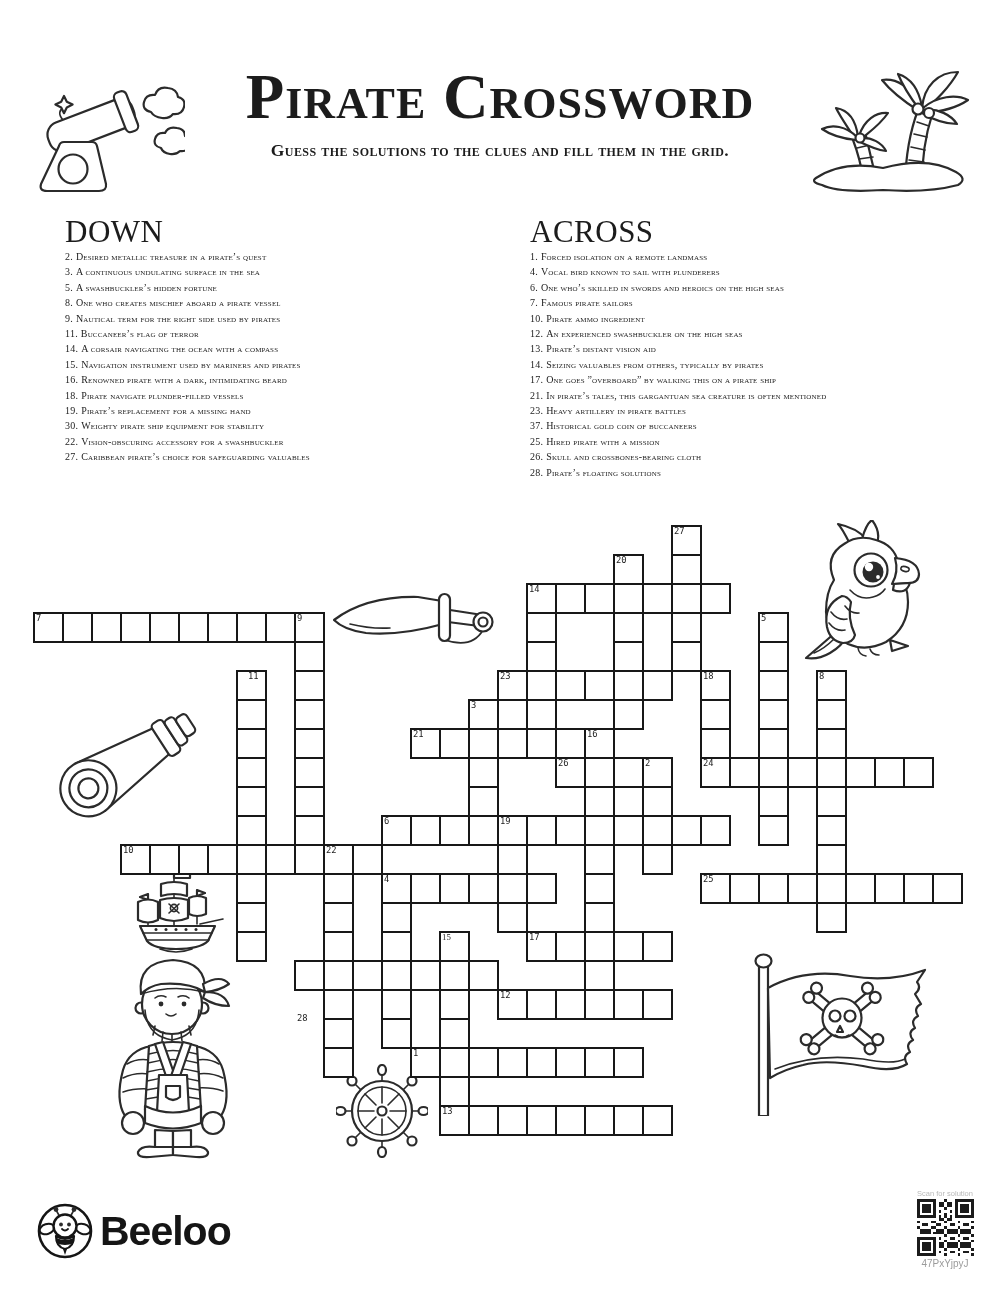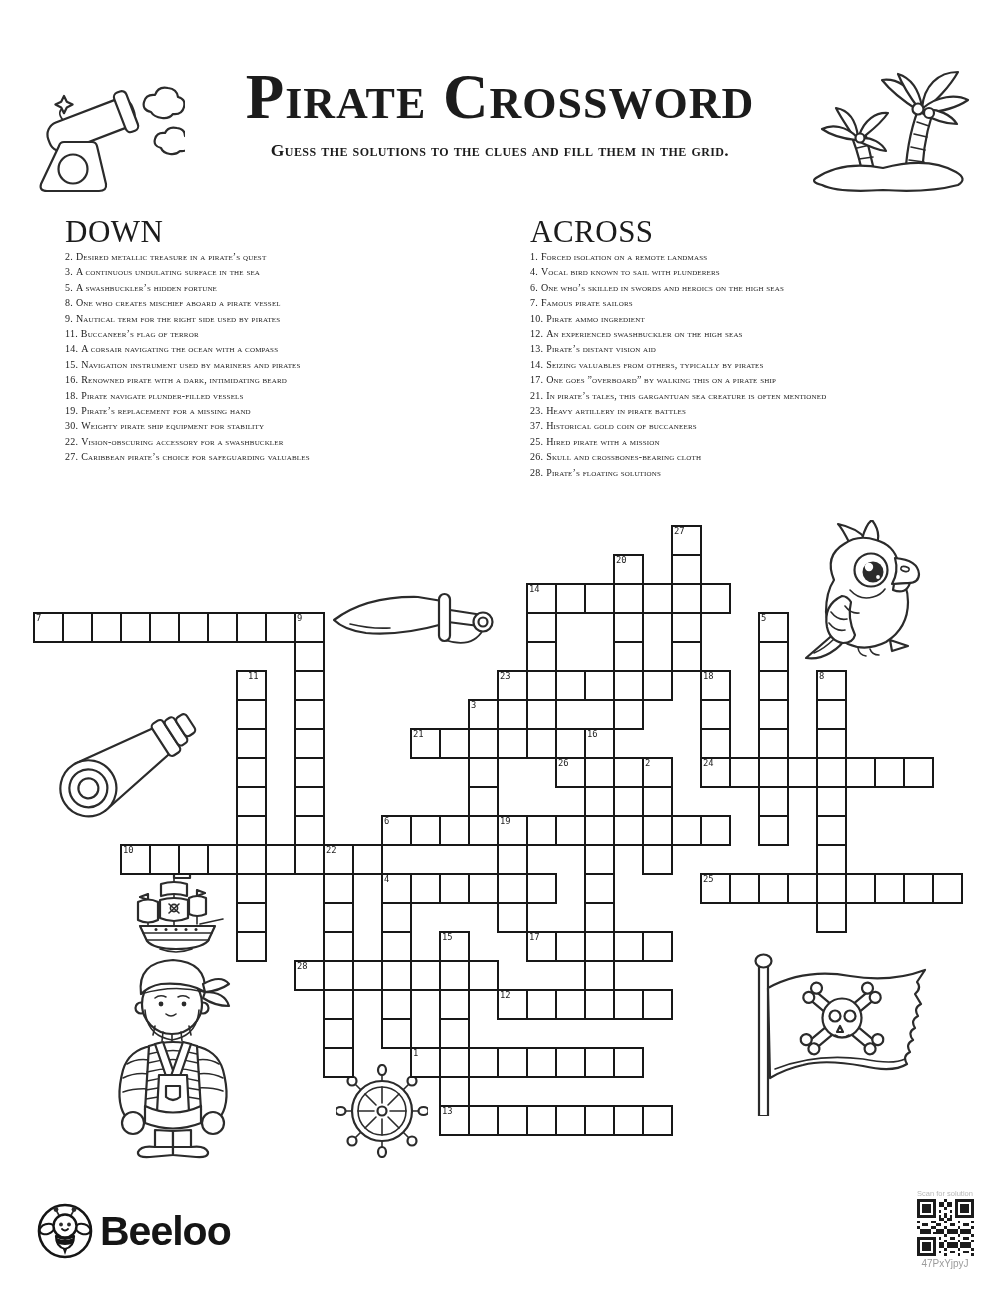--- a/index.html
+++ b/index.html
@@ -411,34 +411,34 @@
       <div class="cellnum" style="left: 761px; top: 614px;">5</div>
       <div class="cellnum" style="left: 384px; top: 817px;">6</div>
       <div class="cellnum" style="left: 36px; top: 614px;">7</div>
       <div class="cellnum" style="left: 819px; top: 672px;">8</div>
       <div class="cellnum" style="left: 297px; top: 614px;">9</div>
       <div class="cellnum" style="left: 123px; top: 846px;">10</div>
       <div class="cellnum" style="left: 221px; top: 672px; margin-left: 27px;">11</div>
       <div class="cellnum" style="left: 500px; top: 991px;">12</div>
       <div class="cellnum" style="left: 442px; top: 1107px;">13</div>
       <div class="cellnum" style="left: 529px; top: 585px;">14</div>
-      <div class="cellnum" style="left: 442px; top: 933px;">15</div>
+      <div class="cellnum" style="left: 442px; top: 933px; font-family: Liberation Serif, serif;">15</div>
       <div class="cellnum" style="left: 587px; top: 730px;">16</div>
       <div class="cellnum" style="left: 529px; top: 933px;">17</div>
       <div class="cellnum" style="left: 703px; top: 672px;">18</div>
       <div class="cellnum" style="left: 500px; top: 817px;">19</div>
       <div class="cellnum" style="left: 616px; top: 556px;">20</div>
       <div class="cellnum" style="left: 413px; top: 730px;">21</div>
       <div class="cellnum" style="left: 326px; top: 846px;">22</div>
       <div class="cellnum" style="left: 500px; top: 672px;">23</div>
       <div class="cellnum" style="left: 703px; top: 759px;">24</div>
       <div class="cellnum" style="left: 703px; top: 875px;">25</div>
       <div class="cellnum" style="left: 558px; top: 759px;">26</div>
       <div class="cellnum" style="left: 674px; top: 527px;">27</div>
-      <div class="cellnum" style="left: 297px; top: 962px; text-align: right;">28</div>
+      <div class="cellnum" style="left: 297px; top: 1014px; text-align: right;">28</div>
     </div>
 
   <svg class="abs" style="left:36px;top:1202px;z-index:3" width="58" height="58" viewBox="0 0 58 58">
     <circle cx="29" cy="29" r="26" fill="#fff" stroke="#151515" stroke-width="2.6"></circle>
     <path class="ink-thin" d="M24,15 L20,8 M34,15 L38,8" stroke-width="2"></path>
     <circle class="ink-fill" cx="20" cy="7.5" r="2.4"></circle>
       <circle class="ink-fill" cx="38" cy="7.5" r="2.4"></circle>
     <ellipse cx="11" cy="27" rx="7.5" ry="5" fill="#fff" stroke="#151515" stroke-width="2" transform="rotate(-18 11 27)"></ellipse>
     <ellipse cx="47" cy="27" rx="7.5" ry="5" fill="#fff" stroke="#151515" stroke-width="2" transform="rotate(18 47 27)"></ellipse>
     <circle cx="29" cy="24" r="11.5" fill="#fff" stroke="#151515" stroke-width="2.4"></circle>

